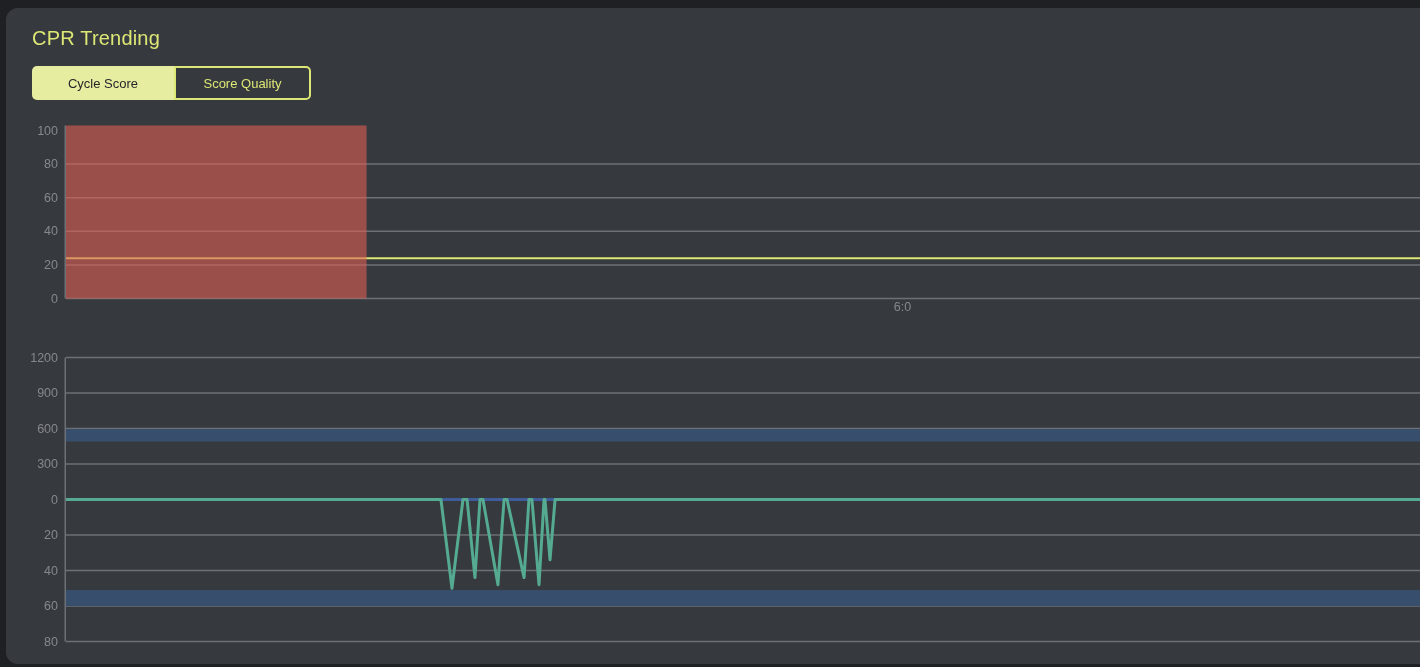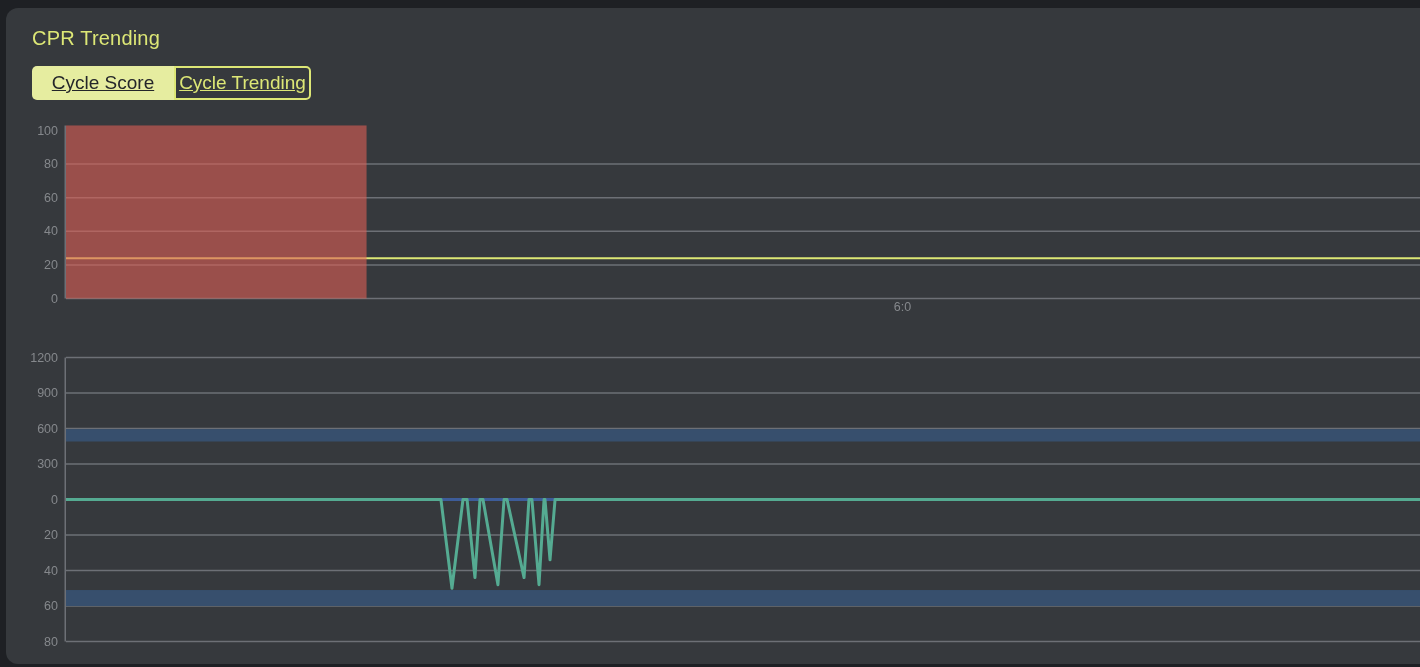--- a/index.html
+++ b/index.html
@@ -3,40 +3,40 @@
 <meta charset="utf-8">
 <style>
   html,body{margin:0;padding:0;background:#000;}
   .page{position:relative;width:1420px;height:667px;background:var(--page-bg,#1e2024);
         overflow:hidden;font-family:"Liberation Sans",sans-serif;}
   .card{position:absolute;left:6px;top:8px;right:-14px;bottom:3px;
         background:var(--card-bg,#36393d);border-radius:12px;}
   .title{position:absolute;left:26px;top:19px;font-size:20px;letter-spacing:.2px;
          color:var(--accent,#dde776);}
   .tabs{position:absolute;left:26px;top:58px;height:34px;display:flex;}
-  .tab{display:flex;align-items:center;justify-content:center;font-size:19px;
-       box-sizing:border-box;cursor:pointer;white-space:nowrap;text-decoration:underline;}
+  .tab{display:flex;align-items:center;justify-content:center;font-size:13px;
+       box-sizing:border-box;cursor:pointer;white-space:nowrap;}
   .tab.selected{width:142px;background:var(--accent-fill,#e6eda0);
                 color:var(--tab-selected-text,#24262a);border-radius:5px 0 0 5px;}
   .tab.outline{width:137px;border:2px solid var(--accent,#dde776);
                color:var(--accent,#dde776);border-radius:0 5px 5px 0;background:transparent;}
   svg.chart{position:absolute;left:0;display:block;}
   #chart1{top:110px;}
   #chart2{top:340px;}
 </style>
 </head>
 <body>
 
 <div class="page">
   <div class="card">
     <div class="title">CPR Trending</div>
 
     <div class="tabs">
       <div class="tab selected">Cycle Score</div>
-      <div class="tab outline">Cycle Trending</div>
+      <div class="tab outline">Score Quality</div>
     </div>
 
     <svg id="chart1" class="chart" width="1420" height="200" viewBox="0 110 1420 200">
         <line x1="60" y1="290.5" x2="1420" y2="290.5" stroke="#6d7076" stroke-width="1.5"></line>
         <text x="52" y="294.5" text-anchor="end" font-size="12.5" fill="#85888c">0</text>
         <line x1="60" y1="256.9" x2="1420" y2="256.9" stroke="#6d7076" stroke-width="1.5"></line>
         <text x="52" y="260.9" text-anchor="end" font-size="12.5" fill="#85888c">20</text>
         <line x1="60" y1="223.3" x2="1420" y2="223.3" stroke="#6d7076" stroke-width="1.5"></line>
         <text x="52" y="227.3" text-anchor="end" font-size="12.5" fill="#85888c">40</text>
         <line x1="60" y1="189.7" x2="1420" y2="189.7" stroke="#6d7076" stroke-width="1.5"></line>

